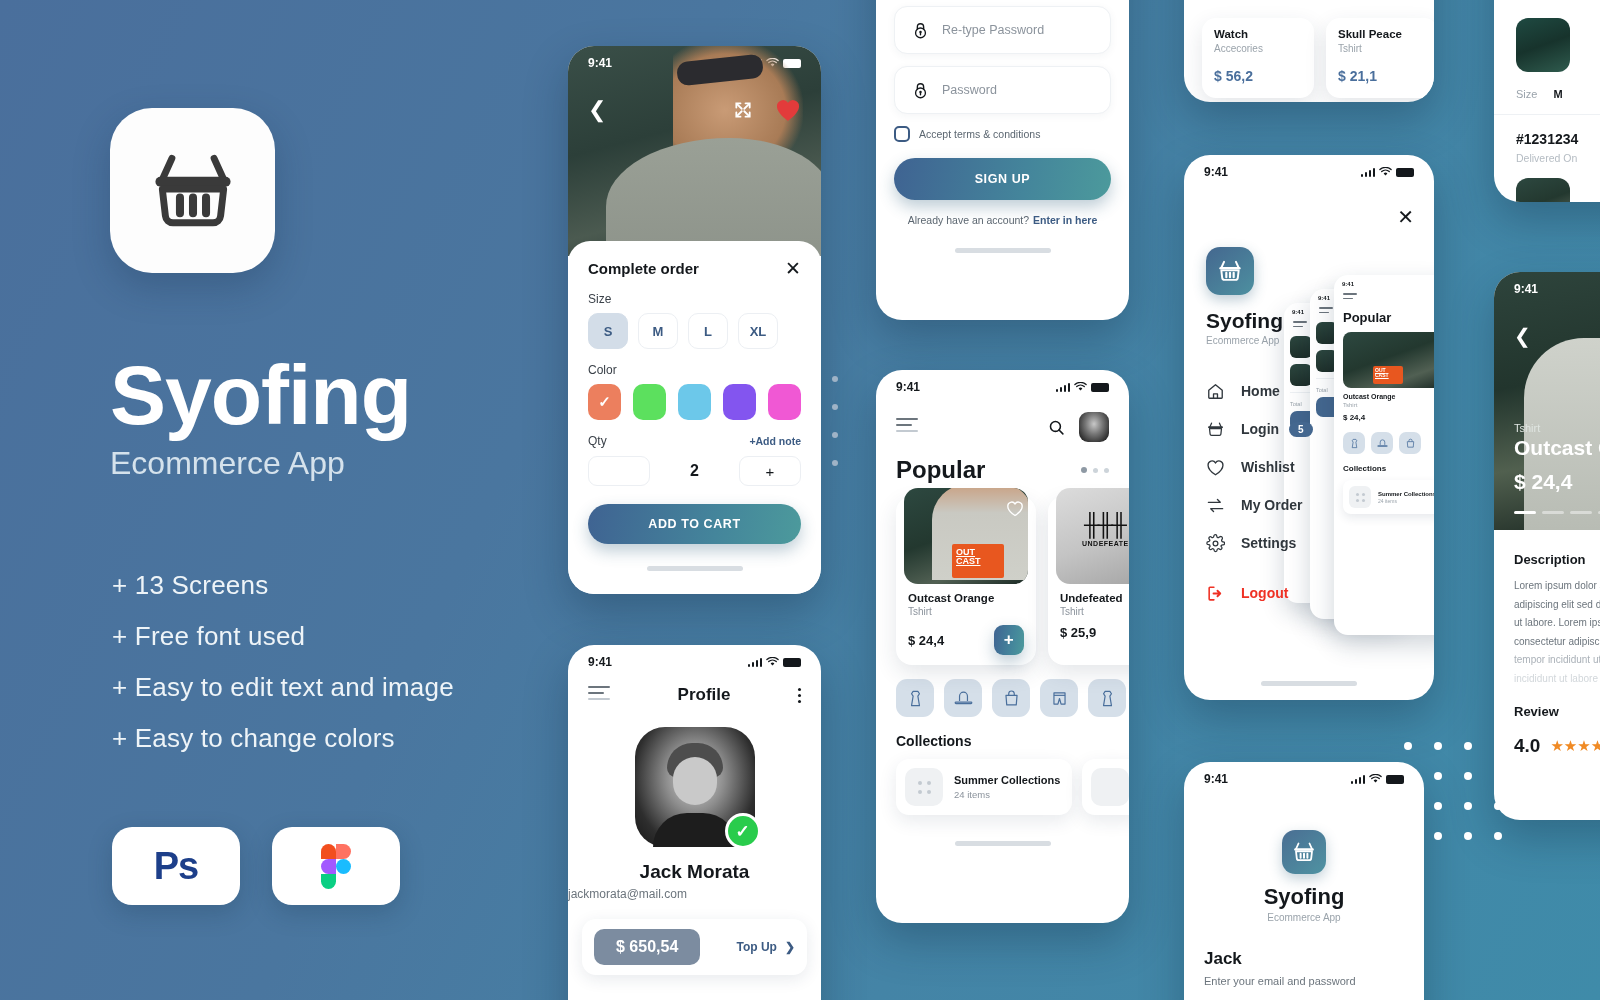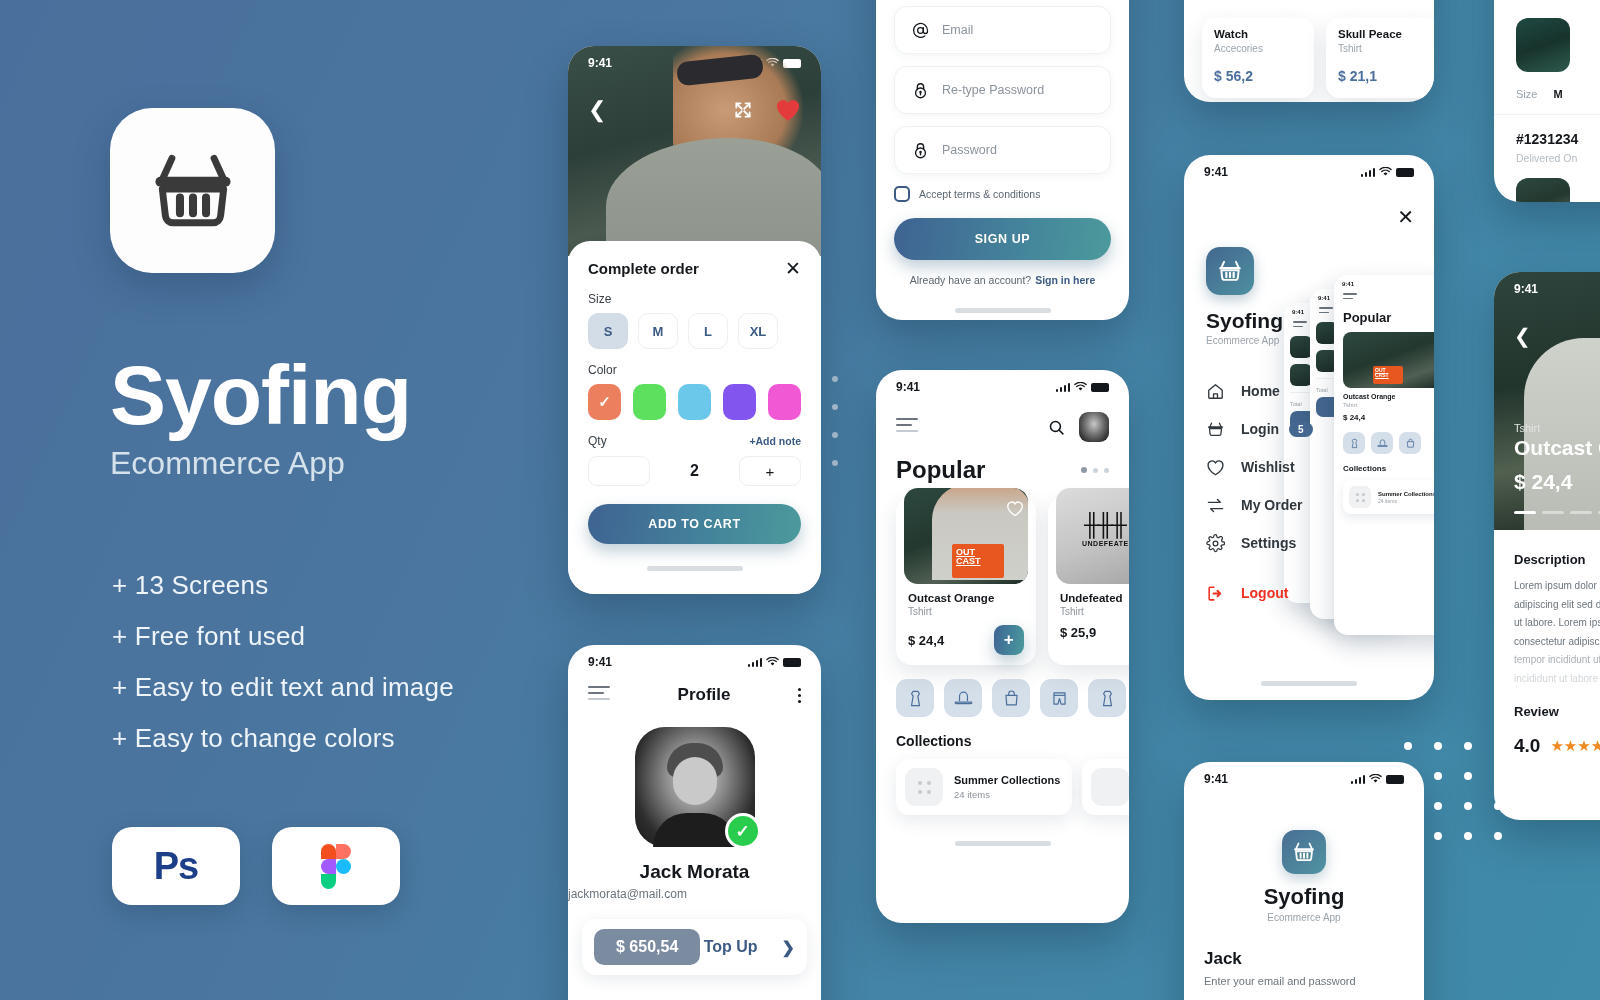--- a/index.html
+++ b/index.html
@@ -123,21 +123,21 @@
     border-radius:40px 40px 0 0; }
   .verified { position:absolute; right:-6px; bottom:-2px; width:36px;height:36px;border-radius:50%;
     background:#29cc4c; border:3px solid #fff; display:flex;align-items:center;justify-content:center;
     color:#fff;font-size:17px;font-weight:700; }
   .pf-name { text-align:center; font-size:19px; font-weight:700; color:#14181c; margin-top:14px; }
   .pf-mail { text-align:left; font-size:12px; color:#6c757d; margin-top:4px; }
   .bal-card { margin: 18px 14px 0; background:#fff; border-radius:14px; padding:10px 12px;
     box-shadow:0 4px 16px rgba(30,50,75,.10); display:flex;align-items:center;justify-content:space-between; }
   .bal-pill { background:#7c8ca0; color:#fff; font-size:16px; font-weight:700;
     padding:9px 22px; border-radius:10px; }
-  .topup { font-size:16px;font-weight:700;color:#3c5b83;display:flex;align-items:center;gap:24px; }
+  .topup { font-size:12px;font-weight:700;color:#3c5b83;display:flex;align-items:center;gap:8px; }
 
   
   #phone-signup { left: 876px; top: -190px; width: 253px; height: 510px; }
   .su-body { padding: 0 18px; padding-top: 196px; }
   .field { height:48px;border:1px solid #eef1f4;border-radius:13px; display:flex;align-items:center;
     gap:12px; padding:0 16px; margin-bottom:12px; background:#fff;
     box-shadow:0 2px 8px rgba(30,50,75,.05); }
   .field .fi { width:19px;height:19px; flex:none; }
   .field .fv { font-size:12.5px; color:#8b939c; }
   .terms { display:flex;align-items:center;gap:9px; margin-top:2px; }
@@ -372,27 +372,20 @@
   <div class="od-id">#1231234</div>
   <div class="od-del">Delivered On</div>
   <div class="od-thumb2">
     
   </div>
 </div>
 
 <div class="phone" id="phone-signup">
   <div class="su-body">
 
-    <div class="field">
-      <svg class="fi" viewBox="0 0 24 24" fill="none" stroke="#14181c" stroke-width="1.6">
-        <circle cx="12" cy="12" r="3.6"></circle>
-        <path d="M15.6 8.4v4.8a2.6 2.6 0 0 0 5.2 0V12a8.8 8.8 0 1 0-3.4 6.9" stroke-linecap="round"></path>
-      </svg>
-      <span class="fv">Email</span>
-    </div>
 
     <div class="field">
       <svg class="fi" viewBox="0 0 24 24" fill="none" stroke="#14181c" stroke-width="1.7">
         <path d="M8 10V7.5a4 4 0 0 1 8 0V10" stroke-linecap="round"></path>
         <circle cx="12" cy="15" r="6.2"></circle>
           <circle cx="12" cy="14" r="1.6" fill="#14181c" stroke="none"></circle>
         <path d="M12 15v2.4" stroke-linecap="round"></path>
       </svg>
       <span class="fv">Re-type Password</span>
     </div>
@@ -408,21 +401,21 @@
     </div>
 
     <div class="terms">
       <span class="cbox"></span>
       <span class="terms-txt">Accept terms &amp; conditions</span>
     </div>
 
     <div class="btn-grad signup-btn">SIGN UP</div>
 
     <div class="have-acct">
-      <span>Already have an account?</span><b>Sign in here</b>
+      <span>Already have an account?</span><b>Enter in here</b>
     </div>
   </div>
   <div class="home-ind" style="margin-top:22px"></div>
 </div>
 
 <div class="phone" id="phone-order">
   <div class="po-img">
     <div class="po-face"></div>
     <div class="po-glasses"></div>
     <div class="po-shirt"></div>

